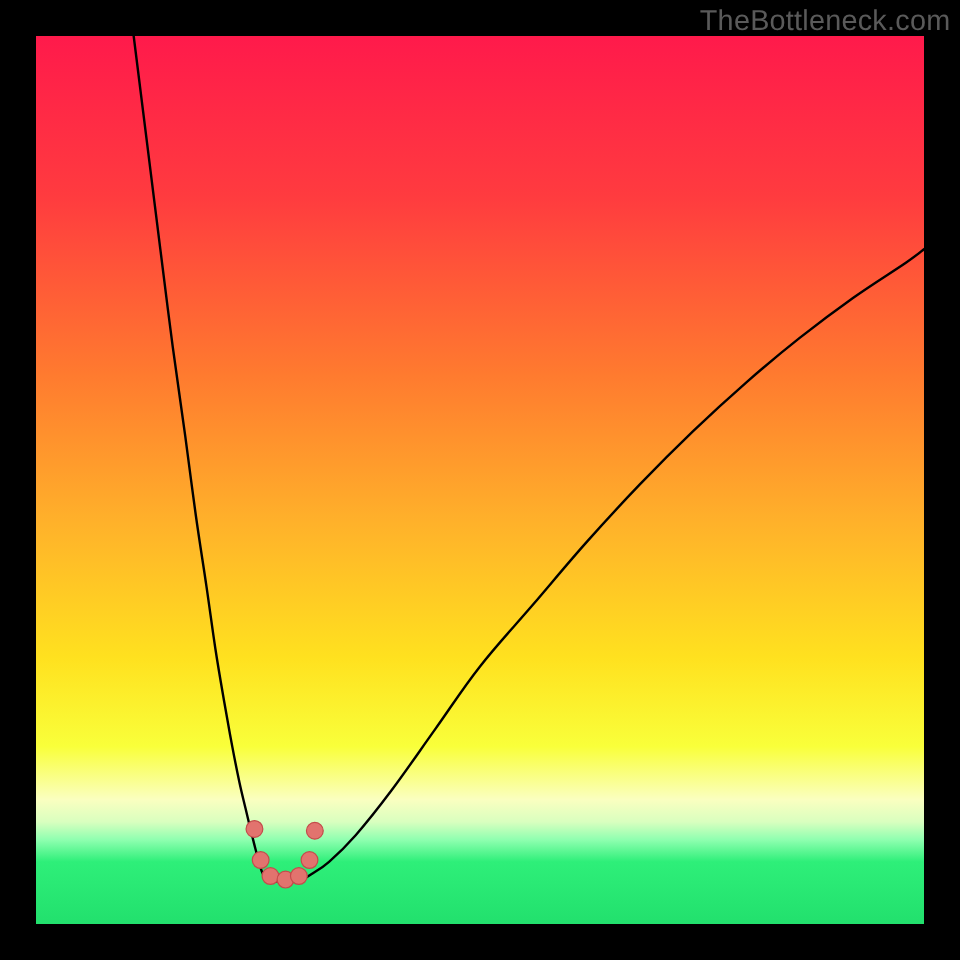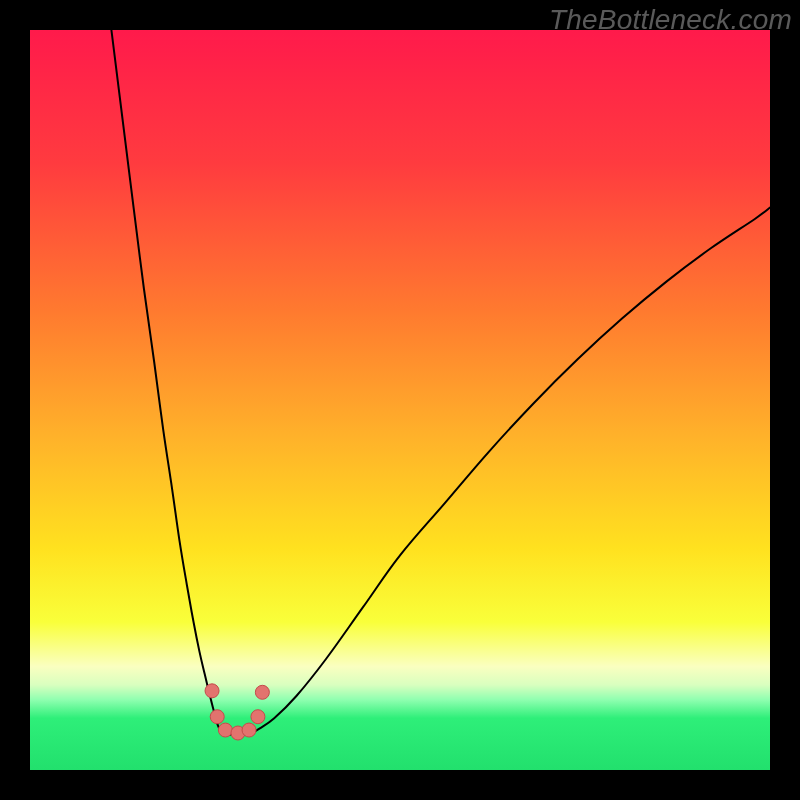--- a/index.html
+++ b/index.html
@@ -24,25 +24,24 @@
     left: 30px;
     width: 740px;
     height: 740px;
     overflow: hidden;
   }
   .watermark {
     position: absolute;
     top: 4px;
     right: 8px;
     color: #5a5a5a;
-    font-size: 28px;
+    font-size: 24px;
     font-weight: 500;
     letter-spacing: 0.2px;
     user-select: none;
-    font-style: italic;
   }
   svg { display: block; }
 </style>
 </head>
 <body>
 
 <div class="frame">
   <div class="watermark">TheBottleneck.com</div>
 
   <div class="plot-area">

